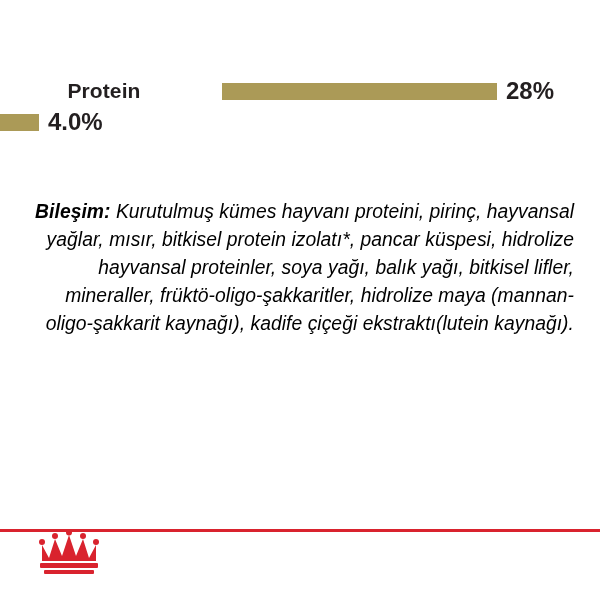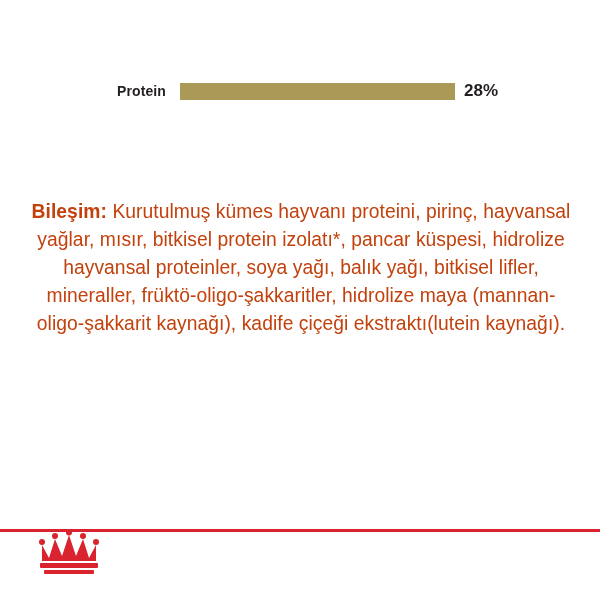--- a/index.html
+++ b/index.html
@@ -30,58 +30,59 @@
     top: 78px;
     width: 600px;
   }
   .bar-row {
     display: flex;
     align-items: center;
     height: 26px;
     margin-bottom: 5px;
   }
   .bar-label {
-    width: 180px;
-    text-align: right;
+    width: 222px;
+    text-align: center;
     padding-right: 14px;
     box-sizing: border-box;
-    font-size: 14px;
+    font-size: 21px;
     font-weight: bold;
     letter-spacing: 0.1px;
     color: #231f20;
     white-space: nowrap;
   }
   .bar-track {
     display: flex;
     align-items: center;
     flex: 1;
   }
   .bar-fill {
     height: 17px;
     background: #ab9a57;
   }
   .bar-value {
-    font-size: 17px;
+    font-size: 24px;
     font-weight: bold;
     color: #231f20;
     margin-left: 9px;
     white-space: nowrap;
   }
 
   
   .composition {
     position: absolute;
     left: 28px;
     top: 198px;
     width: 546px;
     font-size: 19.3px;
     line-height: 28px;
-    text-align: center;
-    color: #c2410c;
+    text-align: right;
+    color: #000000;
     letter-spacing: 0.05px;
+    font-style: italic;
   }
   .composition .lead {
     font-weight: bold;
   }
 
   
   .brand-rule {
     position: absolute;
     left: 0;
     top: 529px;
@@ -110,20 +111,24 @@
     <div class="bar-row">
       <div class="bar-label">Protein</div>
       <div class="bar-track">
         <div class="bar-fill" style="width:275px;"></div>
         <div class="bar-value">28%</div>
       </div>
     </div>
 
 
     <div class="bar-row">
+      <div class="bar-track">
+        <div class="bar-fill" style="width:39px;"></div>
+        <div class="bar-value">4.0%</div>
+      </div>
     </div>
 
   </div>
 
   <div class="composition">
     <span class="lead">Bileşim:</span><span> Kurutulmuş kümes hayvanı proteini, pirinç, hayvansal yağlar, mısır, bitkisel protein izolatı*, pancar küspesi, hidrolize hayvansal proteinler, soya yağı, balık yağı, bitkisel lifler, mineraller, früktö-oligo-şakkaritler, hidrolize maya (mannan-oligo-şakkarit kaynağı), kadife çiçeği ekstraktı(lutein kaynağı).</span>
   </div>
 
   <div class="brand-rule"></div>
 

